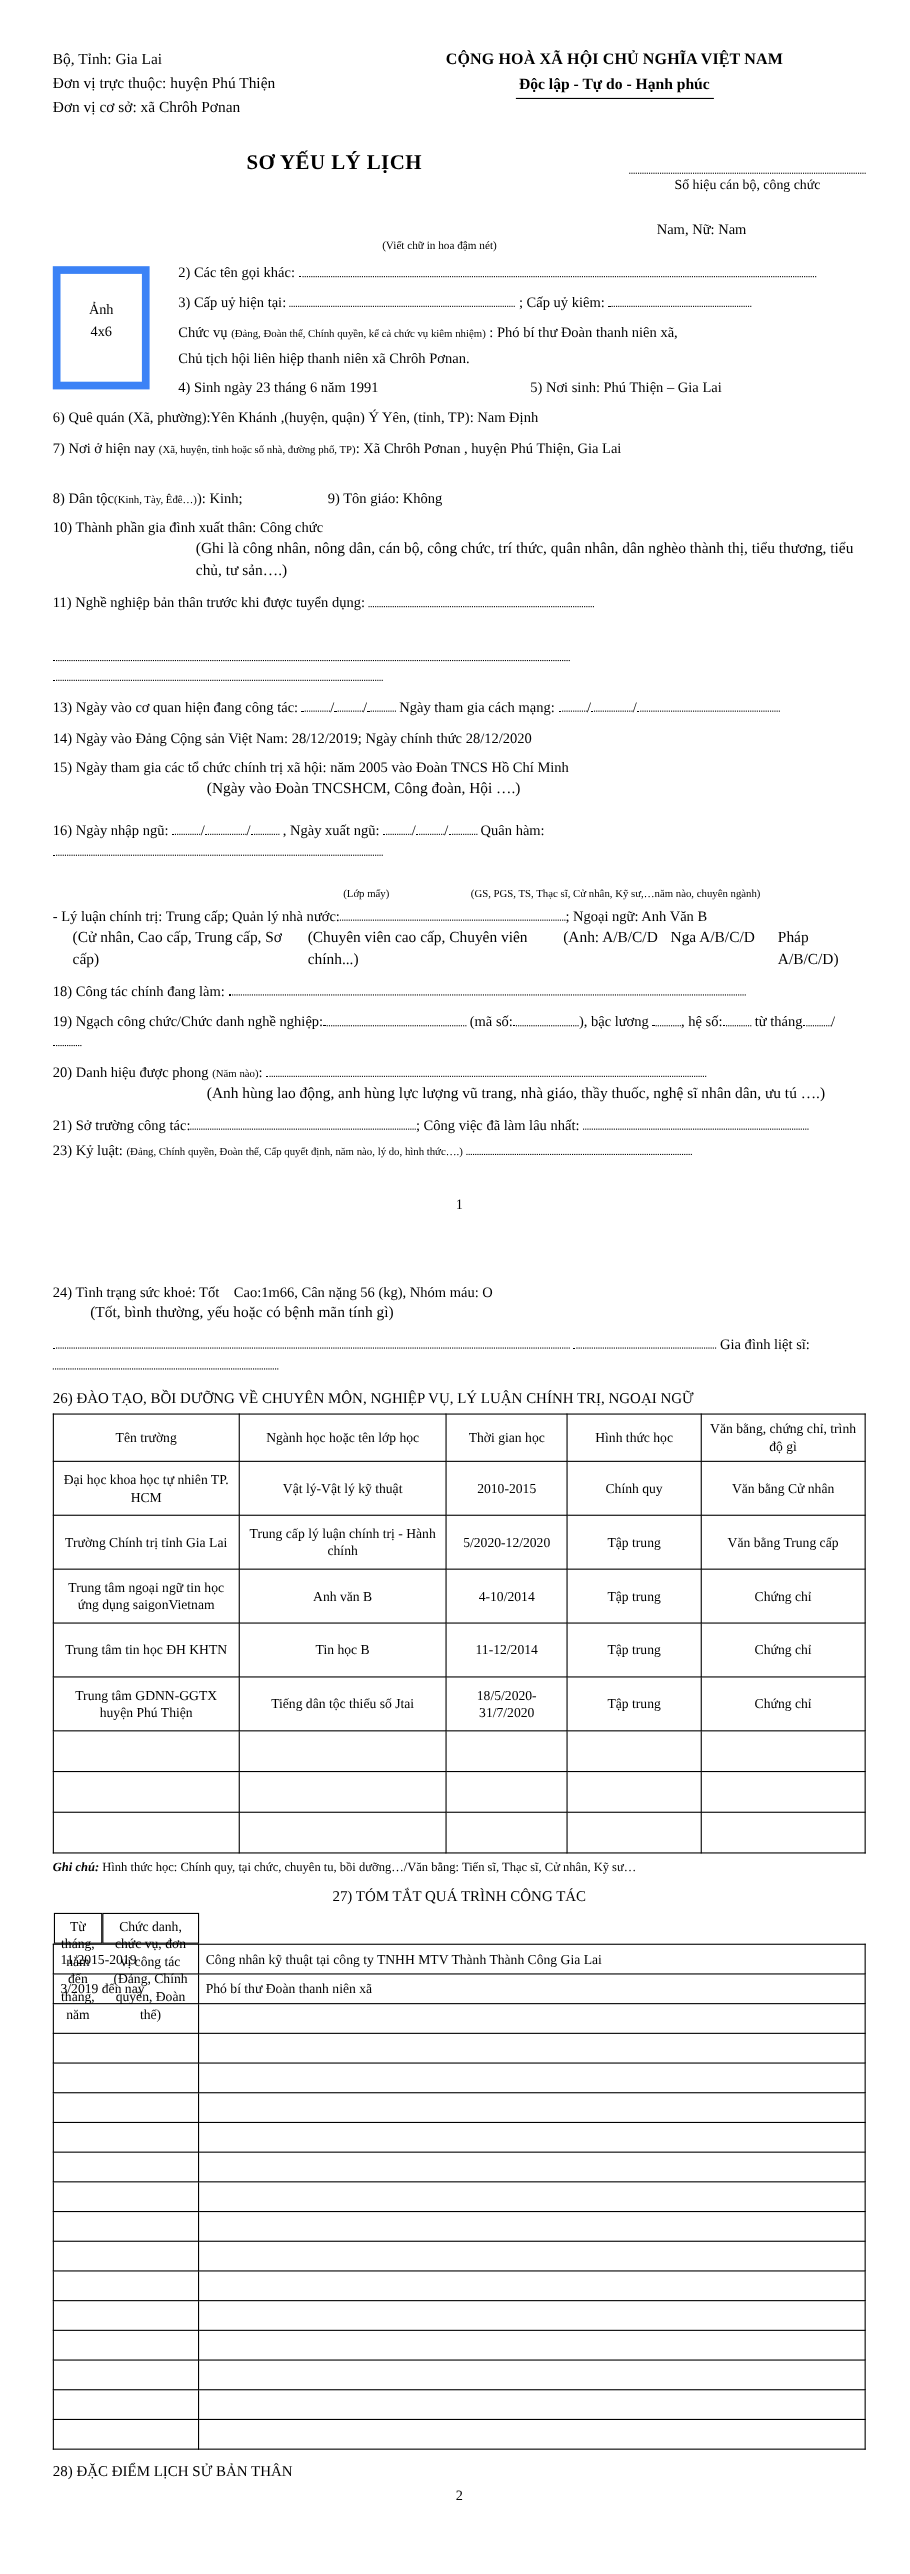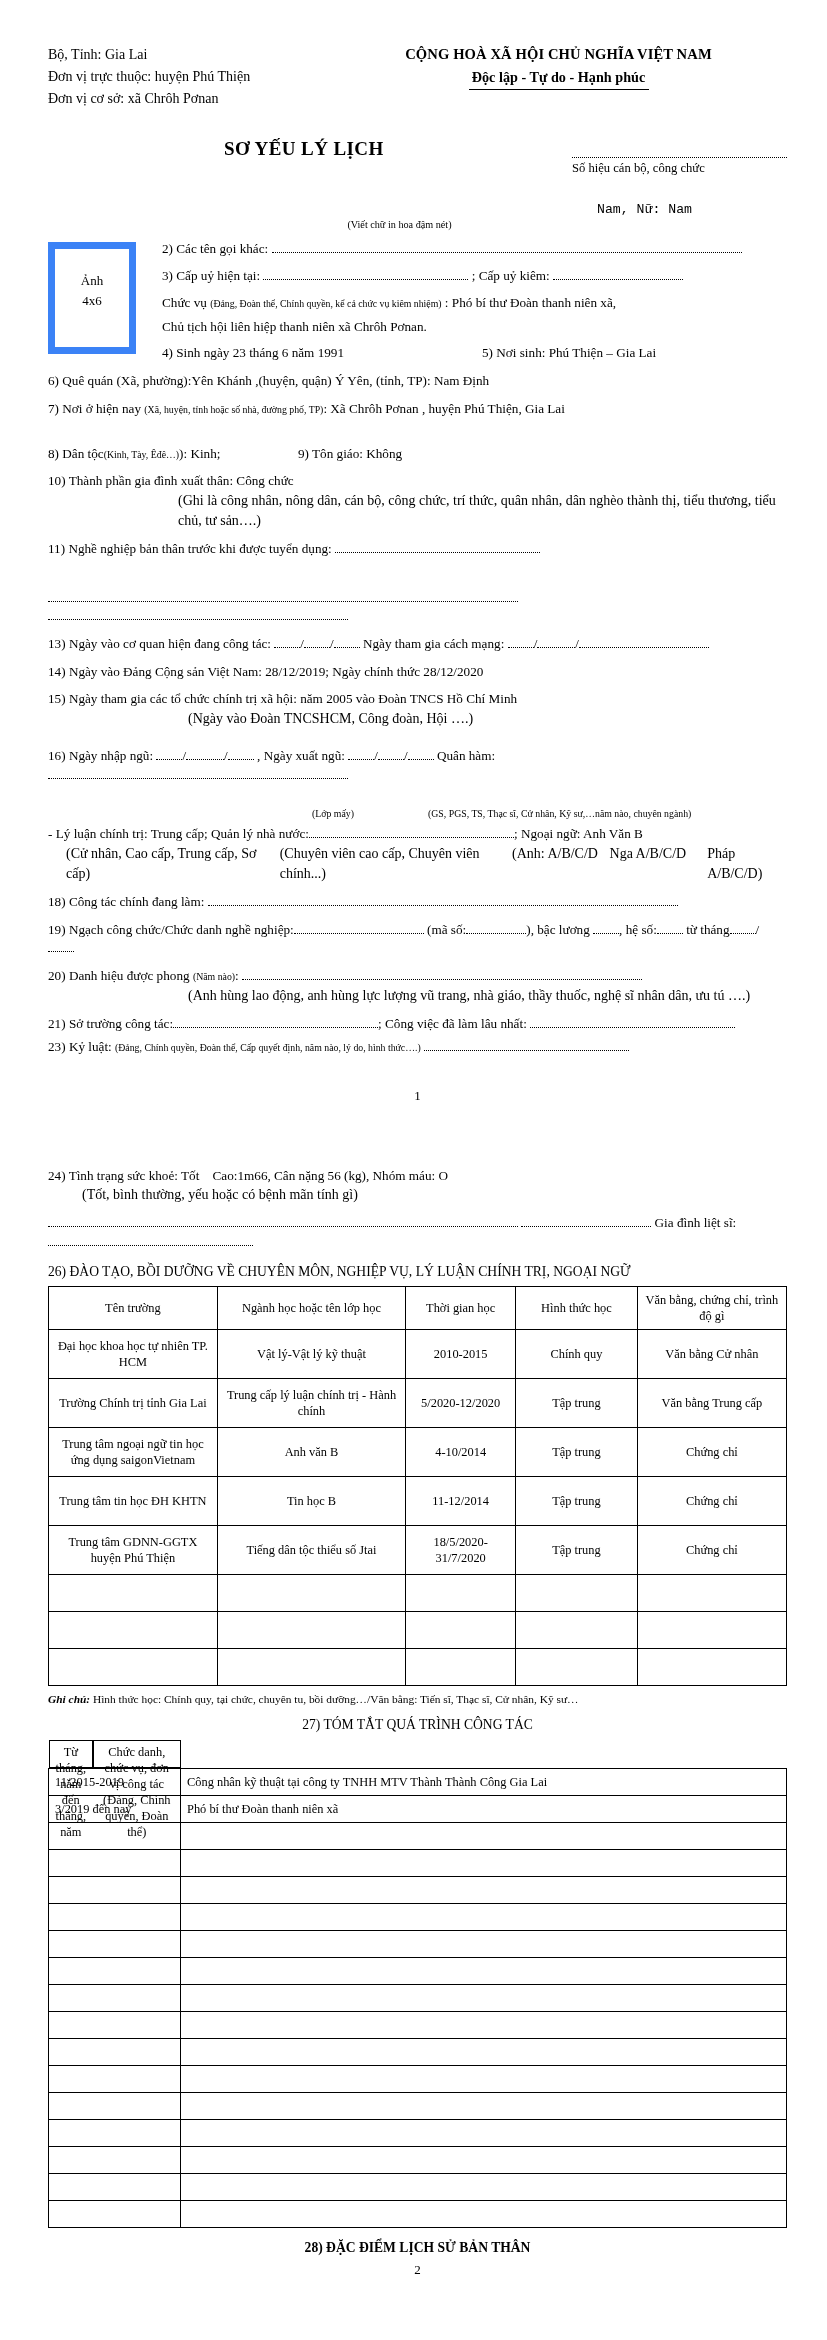--- a/index.html
+++ b/index.html
@@ -64,20 +64,21 @@
   .title-spacer { width: 176px; }
   .doc-title {
     font-weight: bold;
     font-size: 19px;
     letter-spacing: .4px;
     white-space: nowrap;
   }
   .badge-box {
     margin-left: auto;
     width: 215px;
+    text-align: center;
     font-size: 12.6px;
     padding-top: 10px;
   }
   .dotline {
     border-bottom: 1px dotted #000;
     height: 11px;
     width: 100%;
   }
   .badge-label { margin-top: 2px; }
   
@@ -98,21 +99,20 @@
     flex: none;
     margin-top: 48px;
   }
   .ident-body {
     flex: 1;
     padding-left: 26px;
   }
   .name-line {
     display: flex;
     align-items: baseline;
-    font-family: Liberation Mono, monospace;
   }
   .name-fill {
     flex: 1;
     border-bottom: 1px dotted transparent;
     min-height: 18px;
   }
   .gender {
     width: 190px;
     padding-left: 8px;
     white-space: nowrap;
@@ -197,22 +197,21 @@
     height: 20px;
     line-height: 1.3;
     vertical-align: middle;
   }
   table.work td.c1 { width: 132px; text-align: center; }
   table.work td.c1.data { text-align: left; padding-left: 6px; }
   table.work td.c2 { text-align: left; }
   table.work tr.hdr td { text-align: center; }
   .cen { text-align: center; }
   .last-title {
-    text-align: center;
-    font-weight: bold;
+    font-weight: normal;
     font-size: 13.6px;
     margin-top: 10px;
   }
 </style>
 </head>
 <body>
 
 <div class="page">
 
   <div class="hdr">

